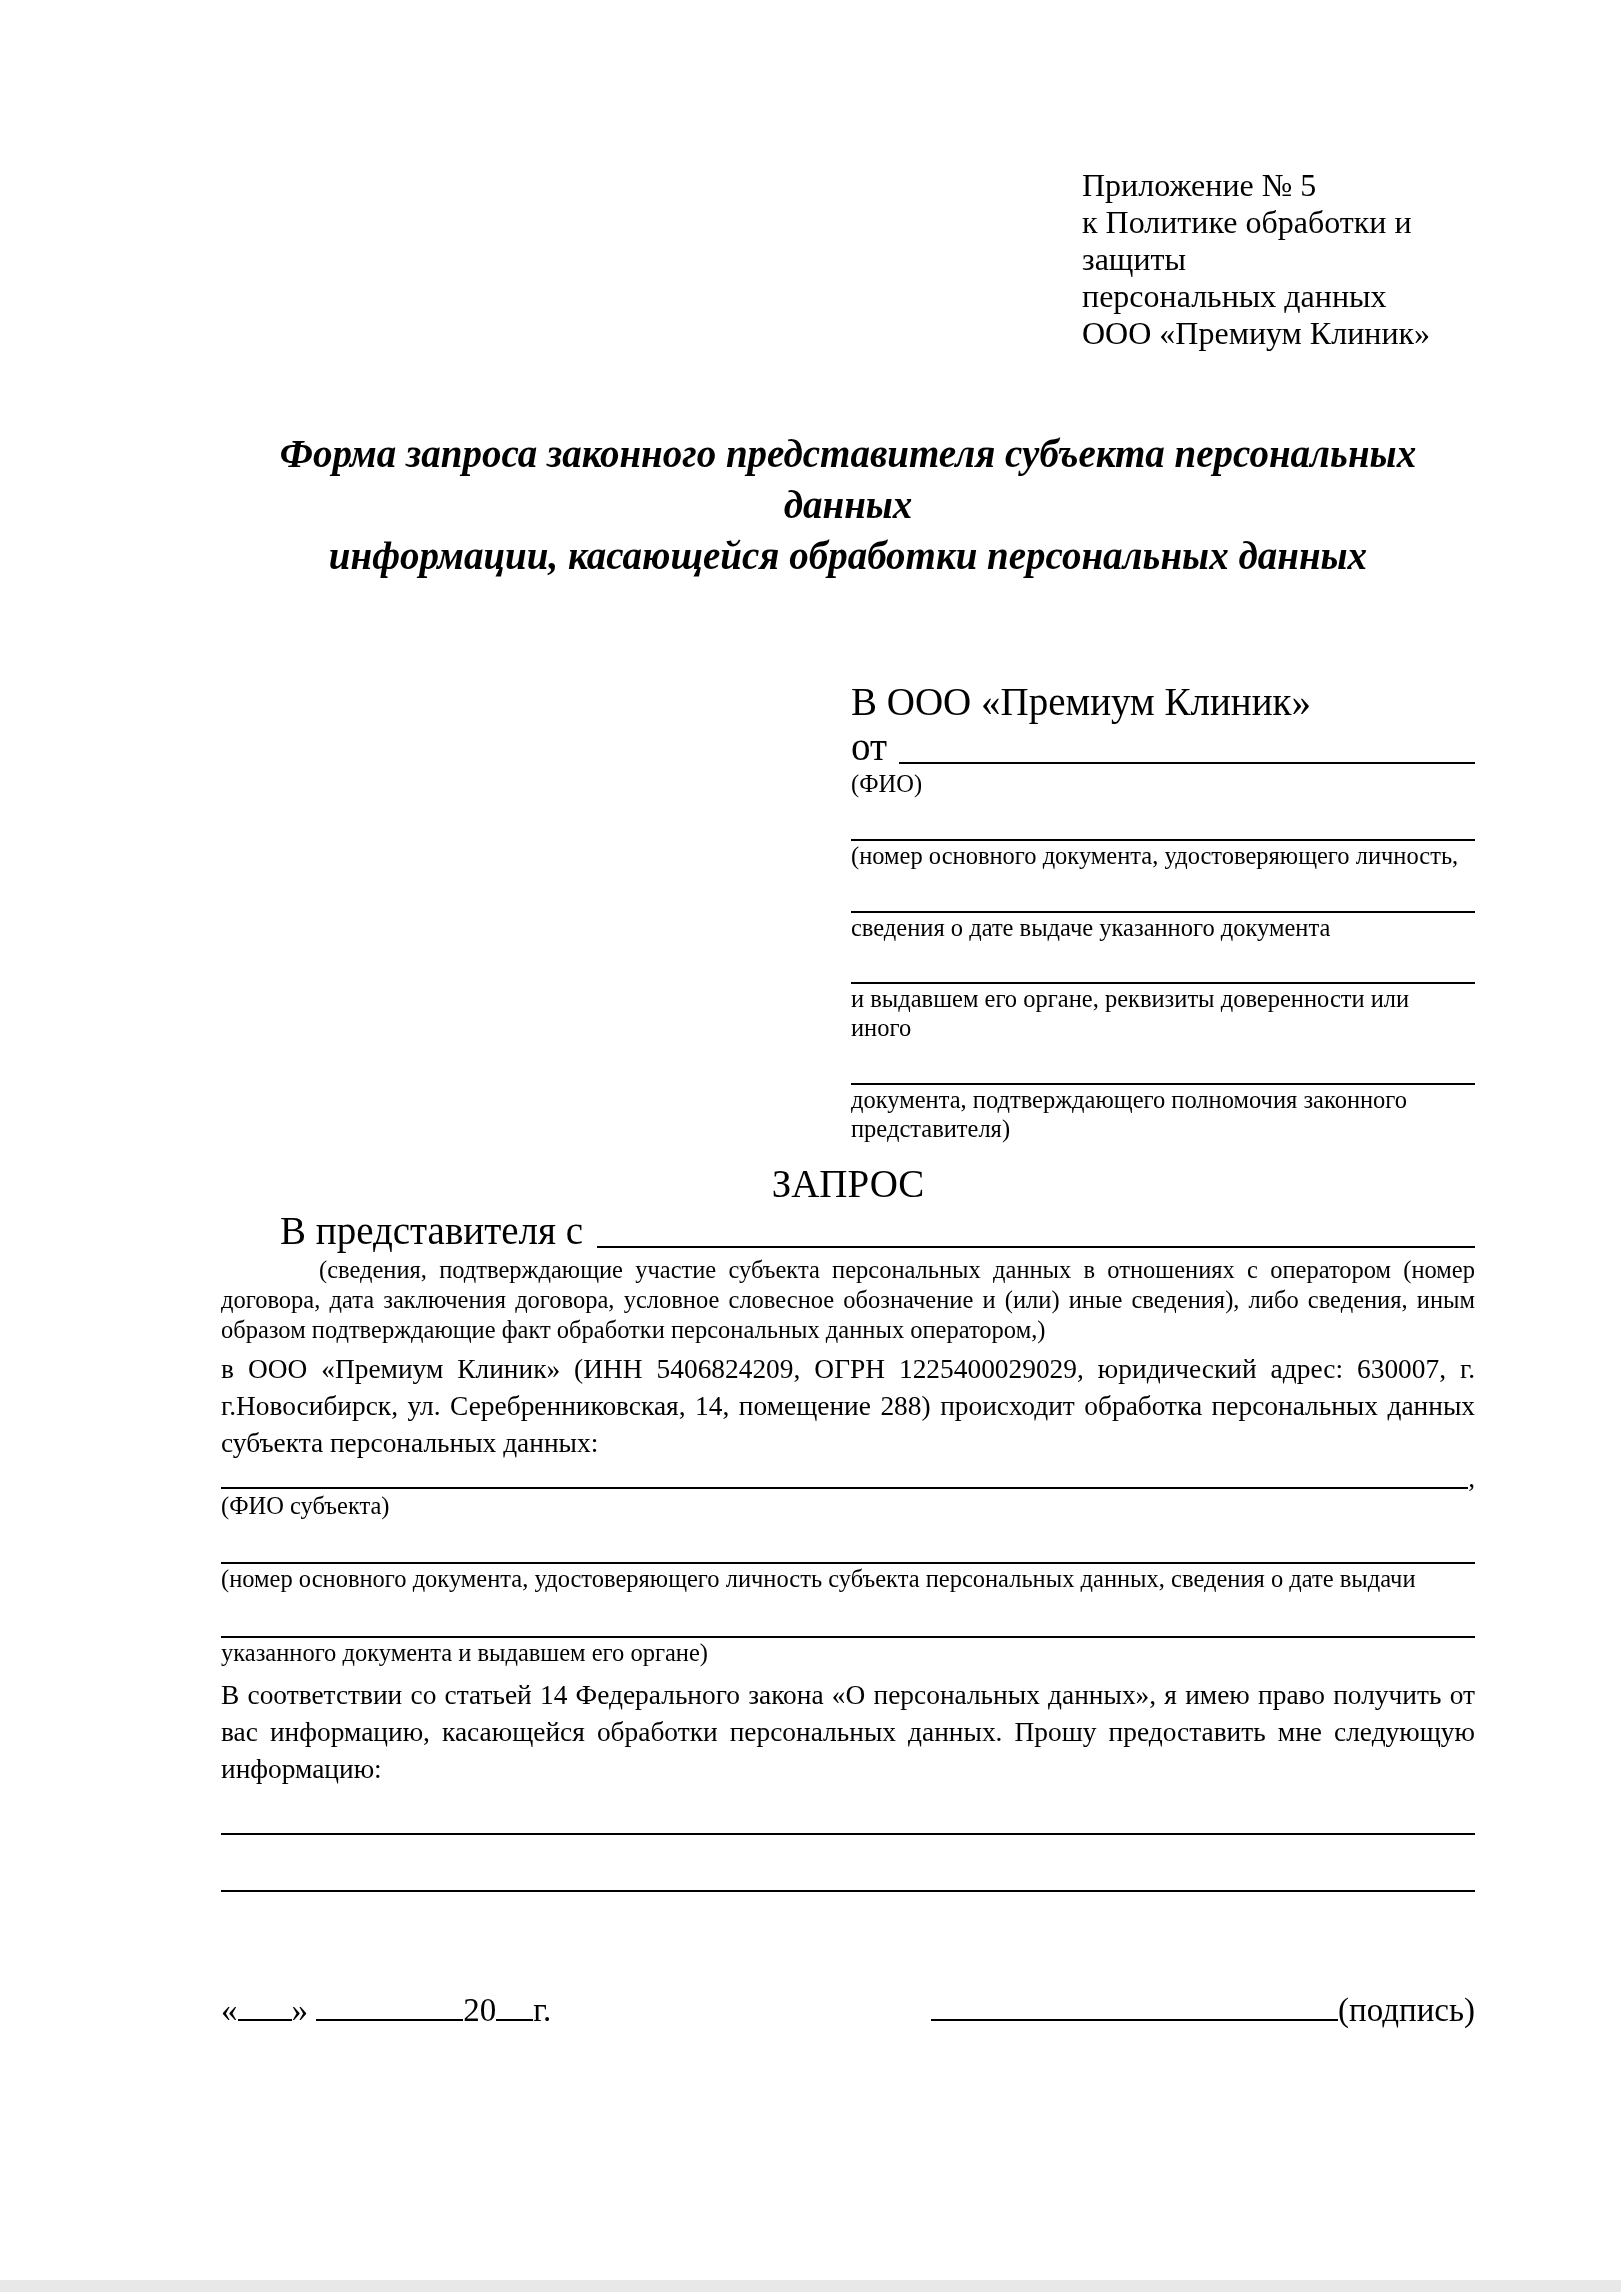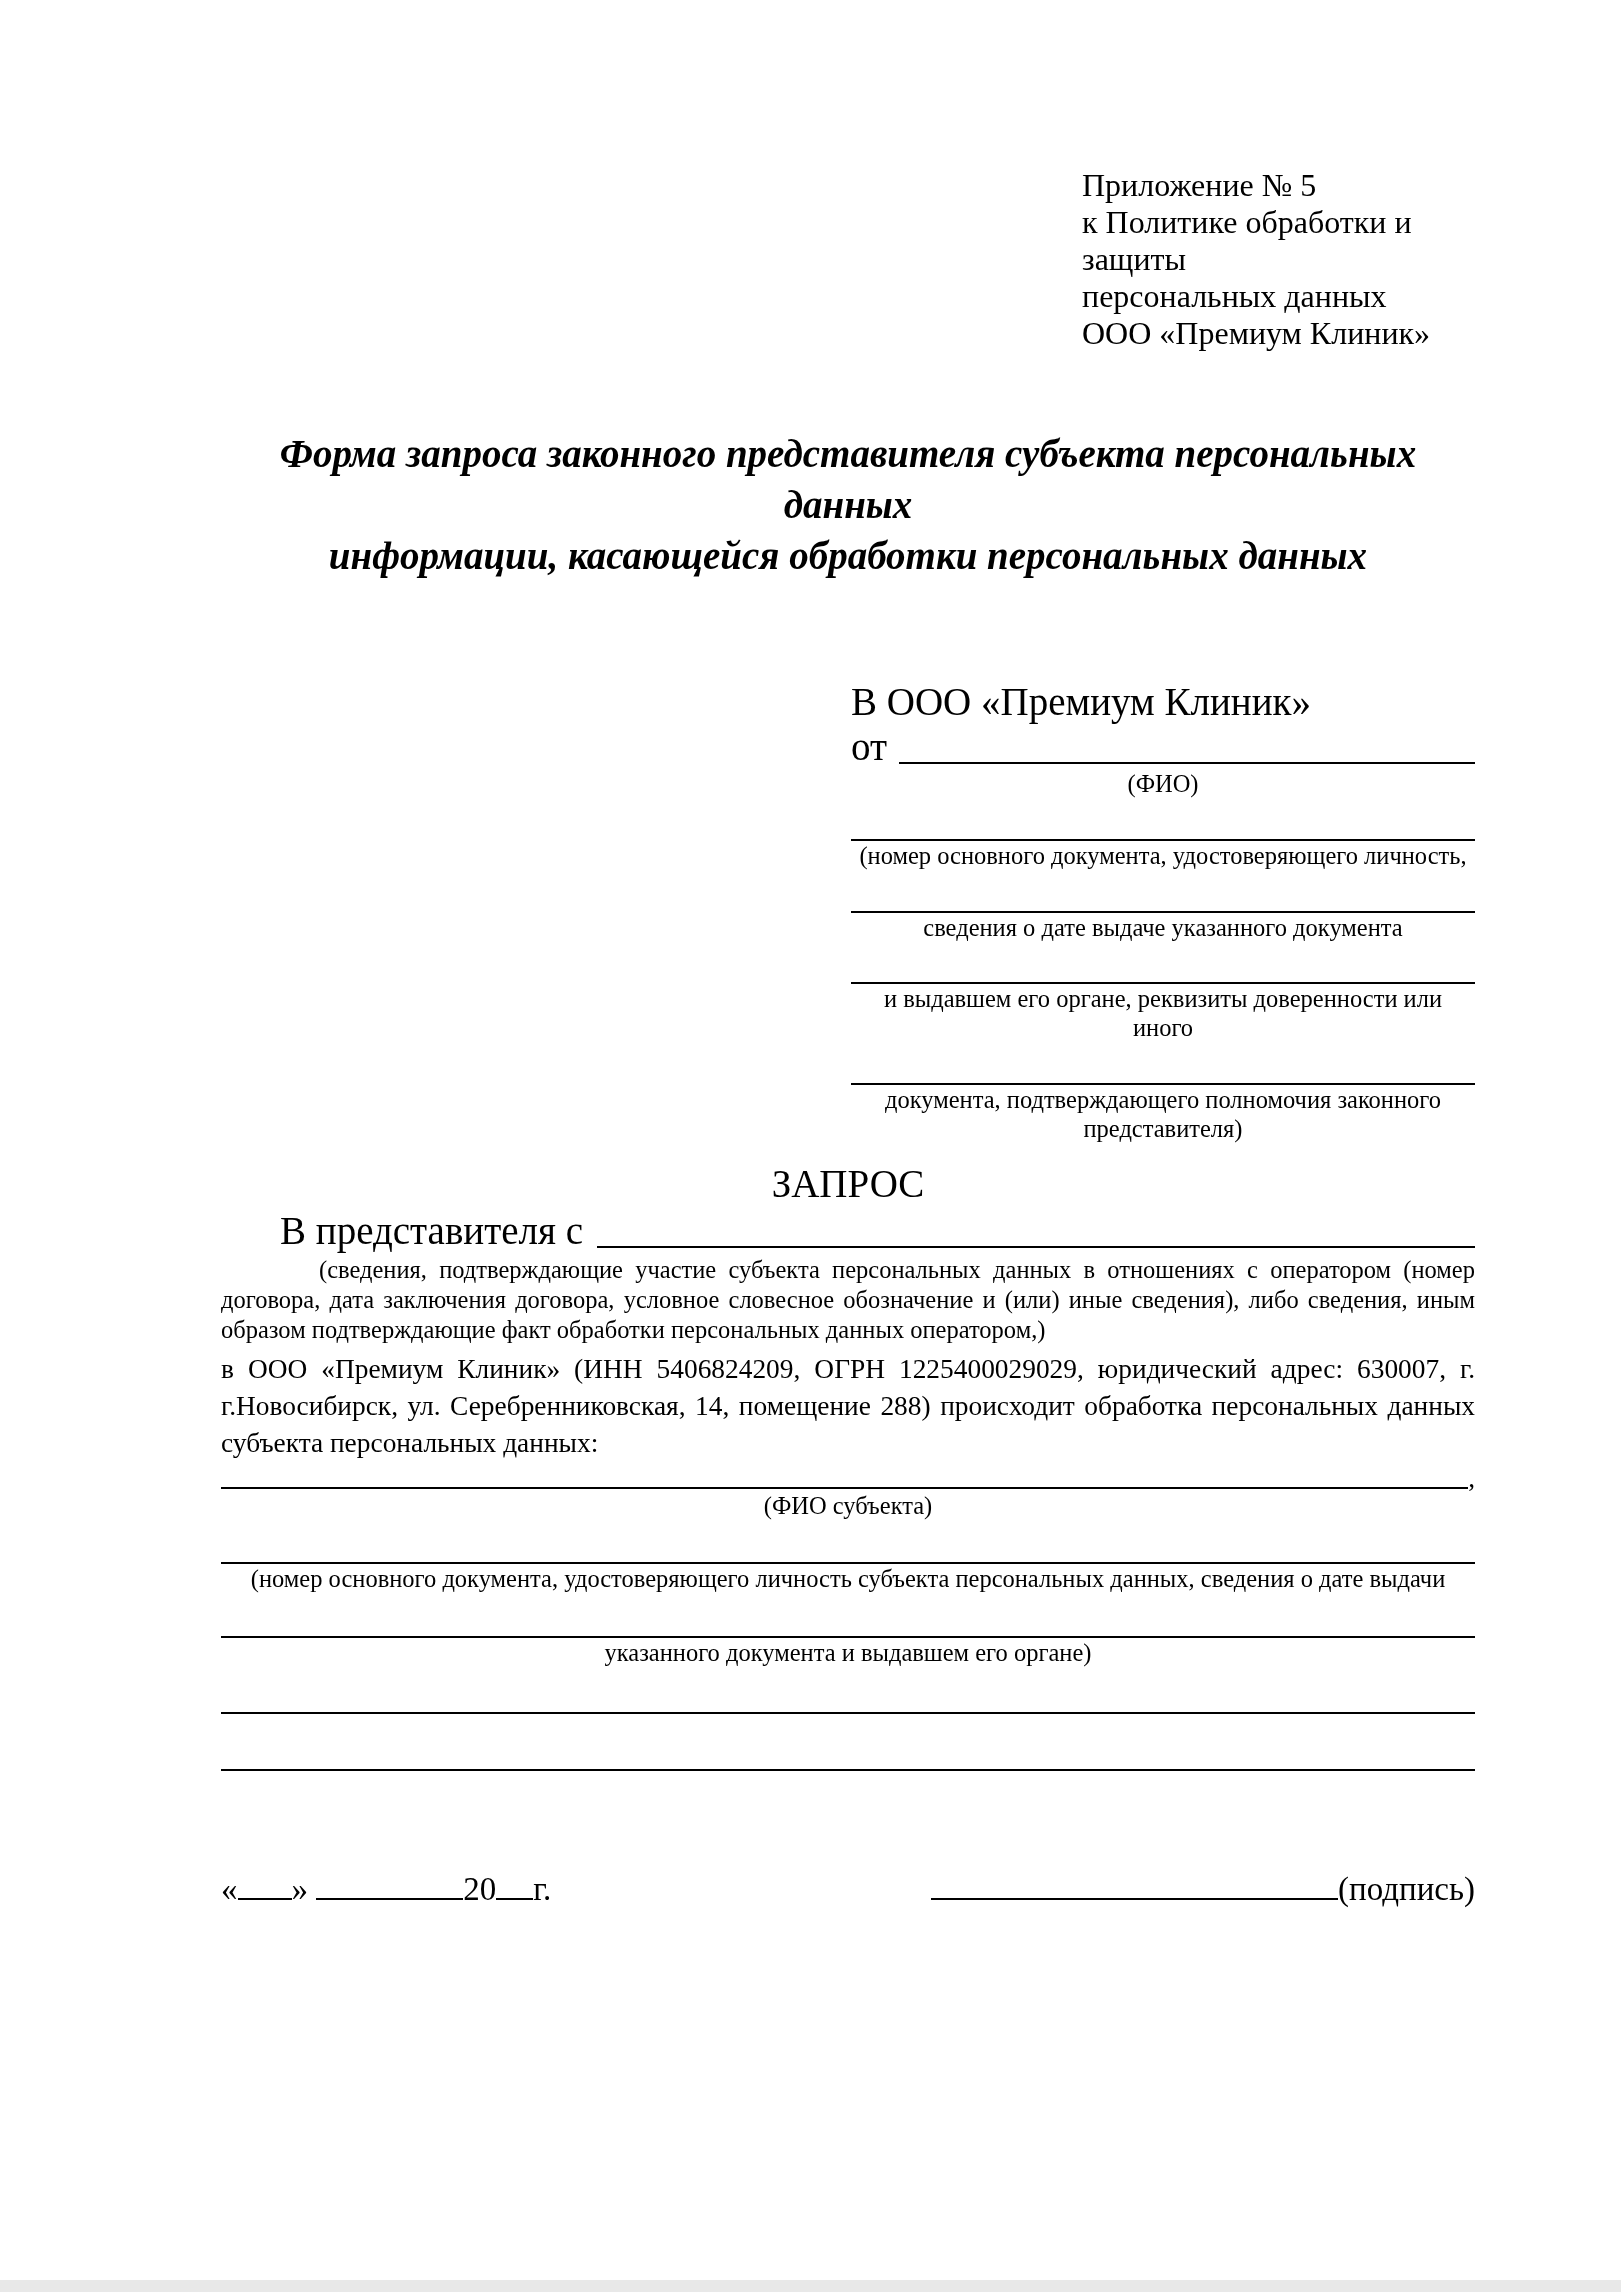--- a/index.html
+++ b/index.html
@@ -18,21 +18,21 @@
   .appendix { margin-left:861px; font-size:32px; line-height:37px; }
   
   .doc-title { margin-top:76px; text-align:center; font-weight:bold; font-size:39px; line-height:51px;font-style:italic; }
   
   .recipient { margin-left:630px; margin-top:98px; font-size:39px; }
   .recipient .to-line { line-height:45px; }
   .from-row { display:flex; height:45px; }
   .from-row .lbl { line-height:45px; white-space:nowrap; }
   .fline { border-bottom:2.9px solid #000; }
   .from-row .fline { flex:1; margin-left:11.8px; margin-bottom:4.9px; }
-  .fcap { font-size:24.5px; line-height:29px; text-align:center; }
+  .fcap { font-size:24.5px; line-height:29px; }
   .field .fline { height:29px; margin-top:11.8px; }
   
   .req-heading { margin-top:17.6px; text-align:center; font-size:39px; line-height:45px; }
   .intro-row { display:flex; font-size:39px; height:49px; }
   .intro-row .lbl { padding-left:59px; line-height:49px; white-space:nowrap; }
   .intro-row .fline { flex:1; margin-left:13.7px; margin-bottom:6.9px; }
   .small-par { font-size:24.5px; line-height:30px; text-align:justify; text-indent:98px; }
   .body-par { font-size:27.4px; line-height:37px; text-align:justify; margin:0; }
   .operator-par { margin-top:5.9px; }
   .subject-row { display:flex; font-size:27.4px; height:29px; }
@@ -110,20 +110,21 @@
     <span class="comma">,</span>
   </div>
   <div class="fcap">(ФИО субъекта)</div>
 
   <div class="fline wide-line"></div>
   <div class="fcap">(номер основного документа, удостоверяющего личность субъекта персональных данных, сведения о дате выдачи</div>
 
   <div class="fline wide-line"></div>
   <div class="fcap">указанного документа и выдавшем его органе)</div>
 
+  <p class="body-par law-par">В соответствии со статьей 14 Федерального закона «О персональных данных», я имею право получить от вас информацию, касающейся обработки персональных данных. Прошу предоставить мне следующую информацию:</p>
 
   <div class="fline blank1"></div>
   <div class="fline blank2"></div>
 
 
   <div class="footer-row">
     <div class="date-block">
       <span>«</span><span class="dline d55"></span><span>»</span>
       <span class="dline d150"></span><span>20</span><span class="dline d38"></span><span>г.</span>
     </div>

